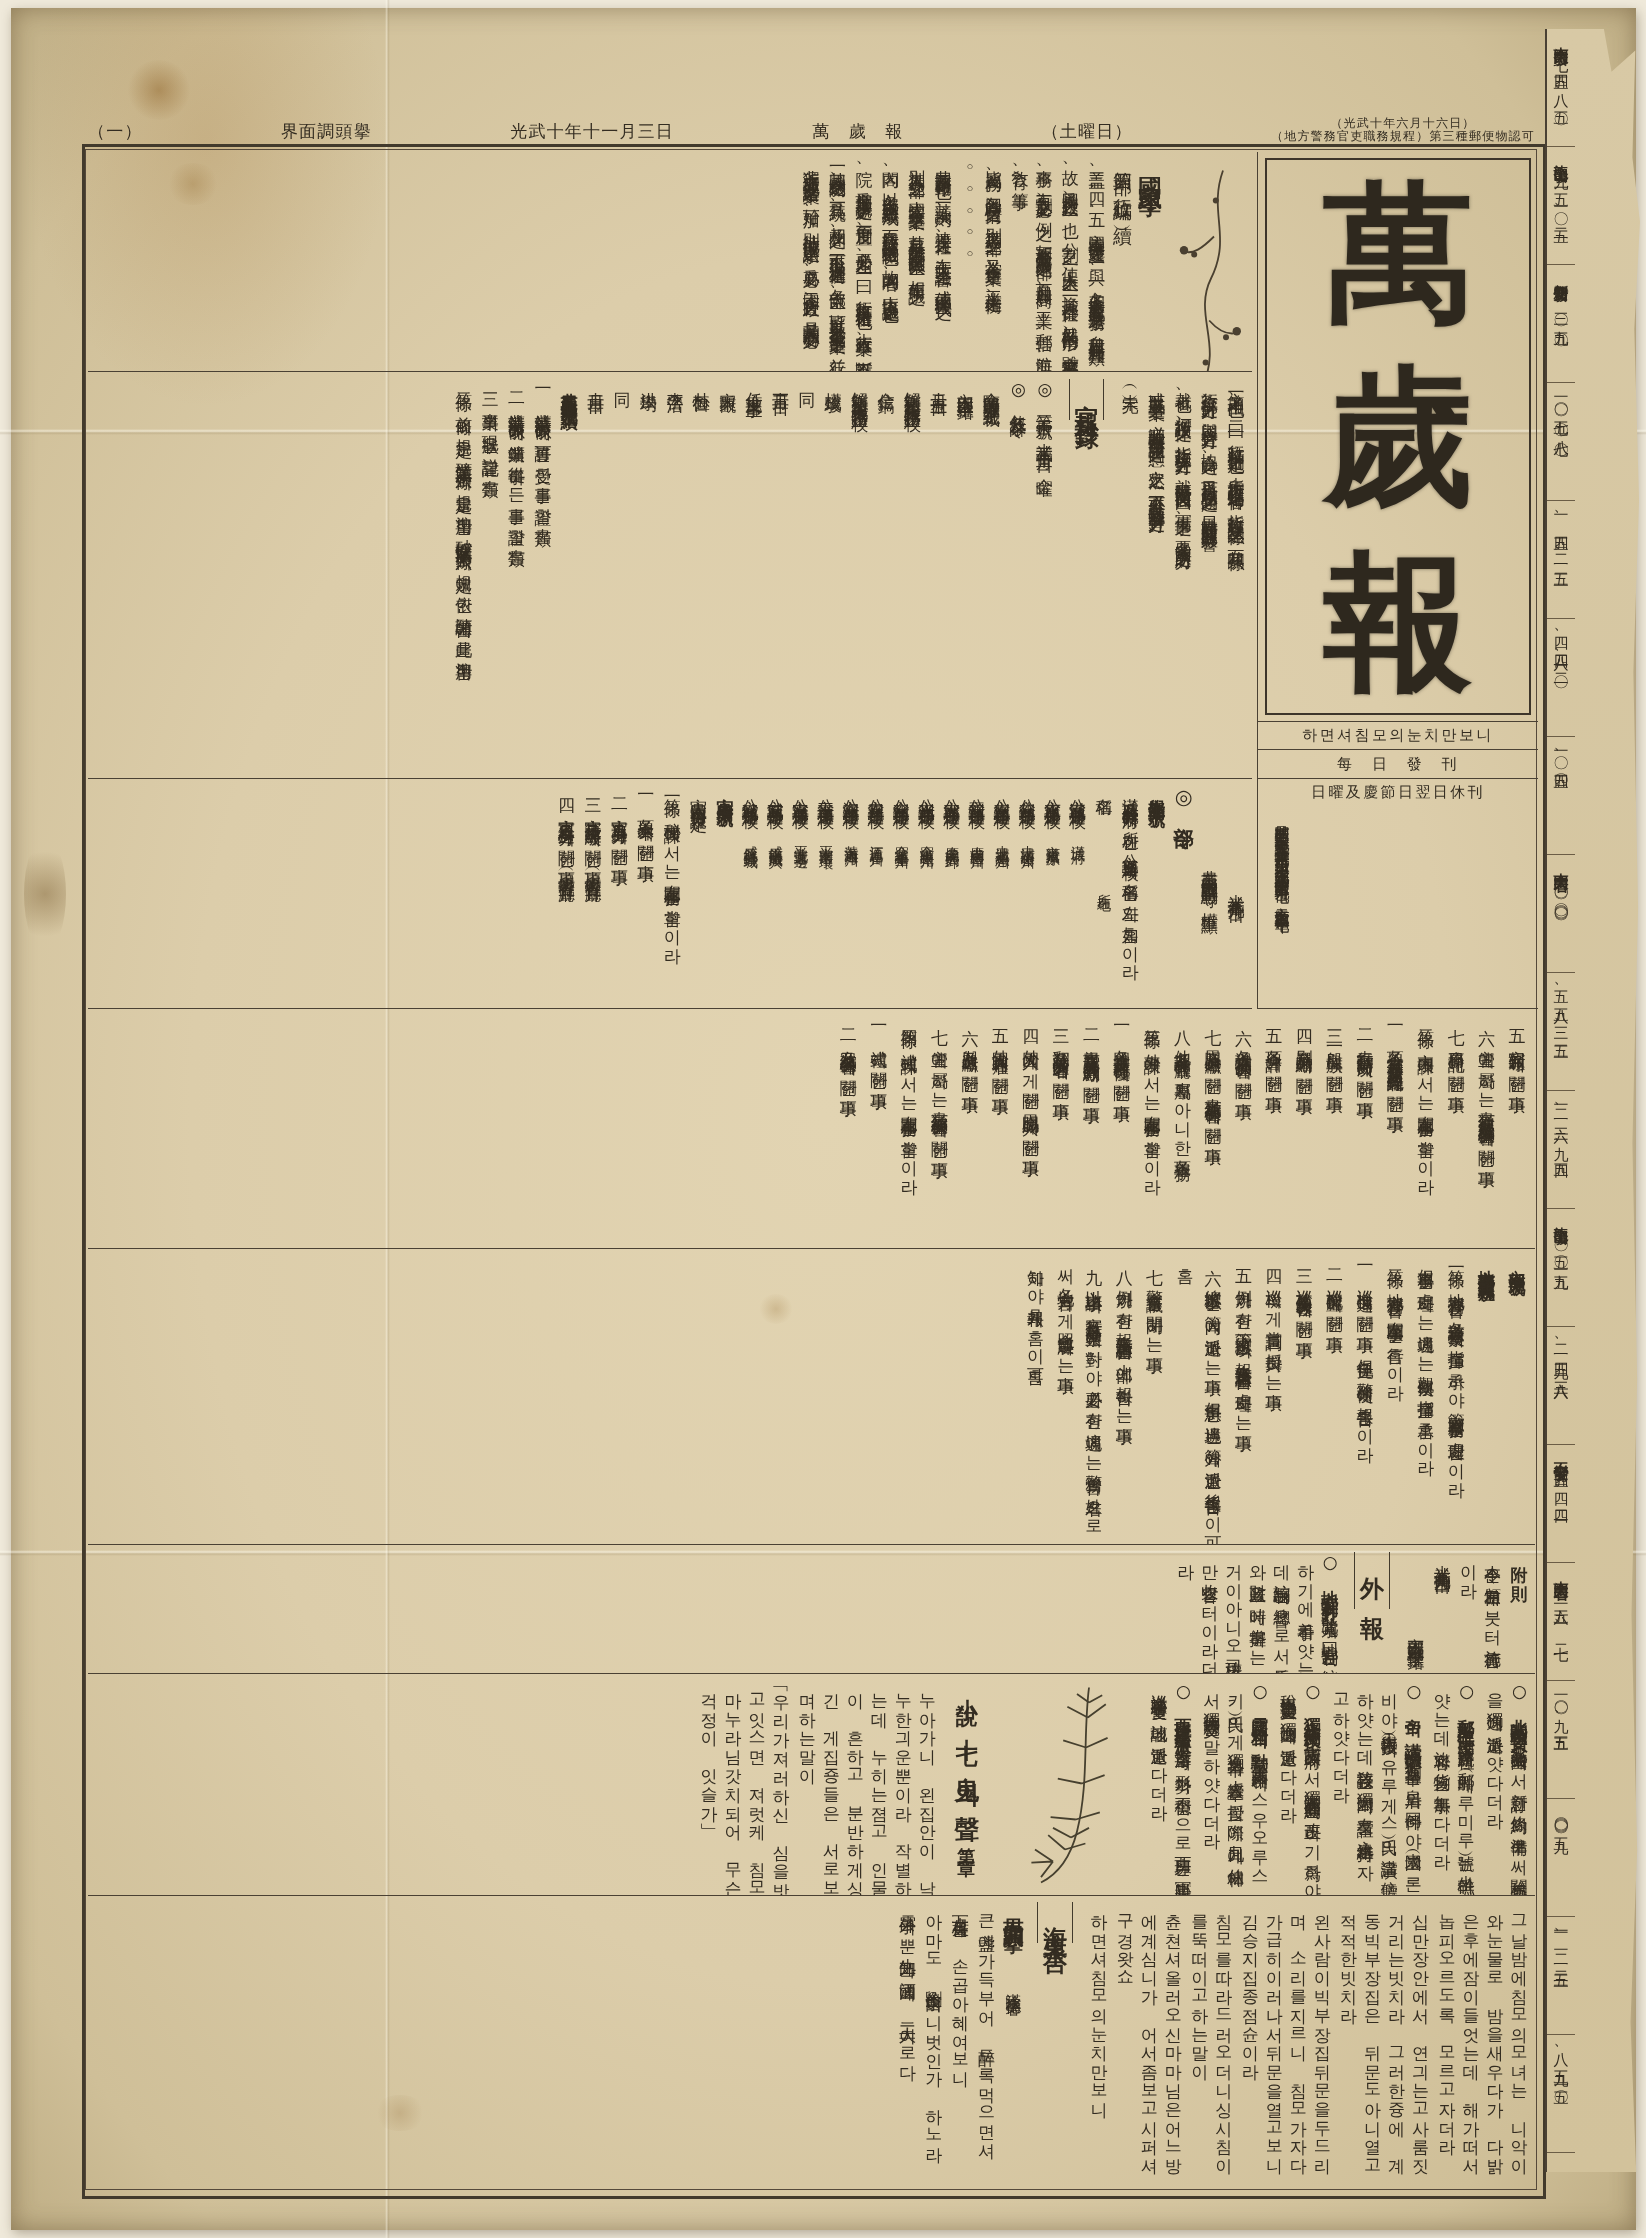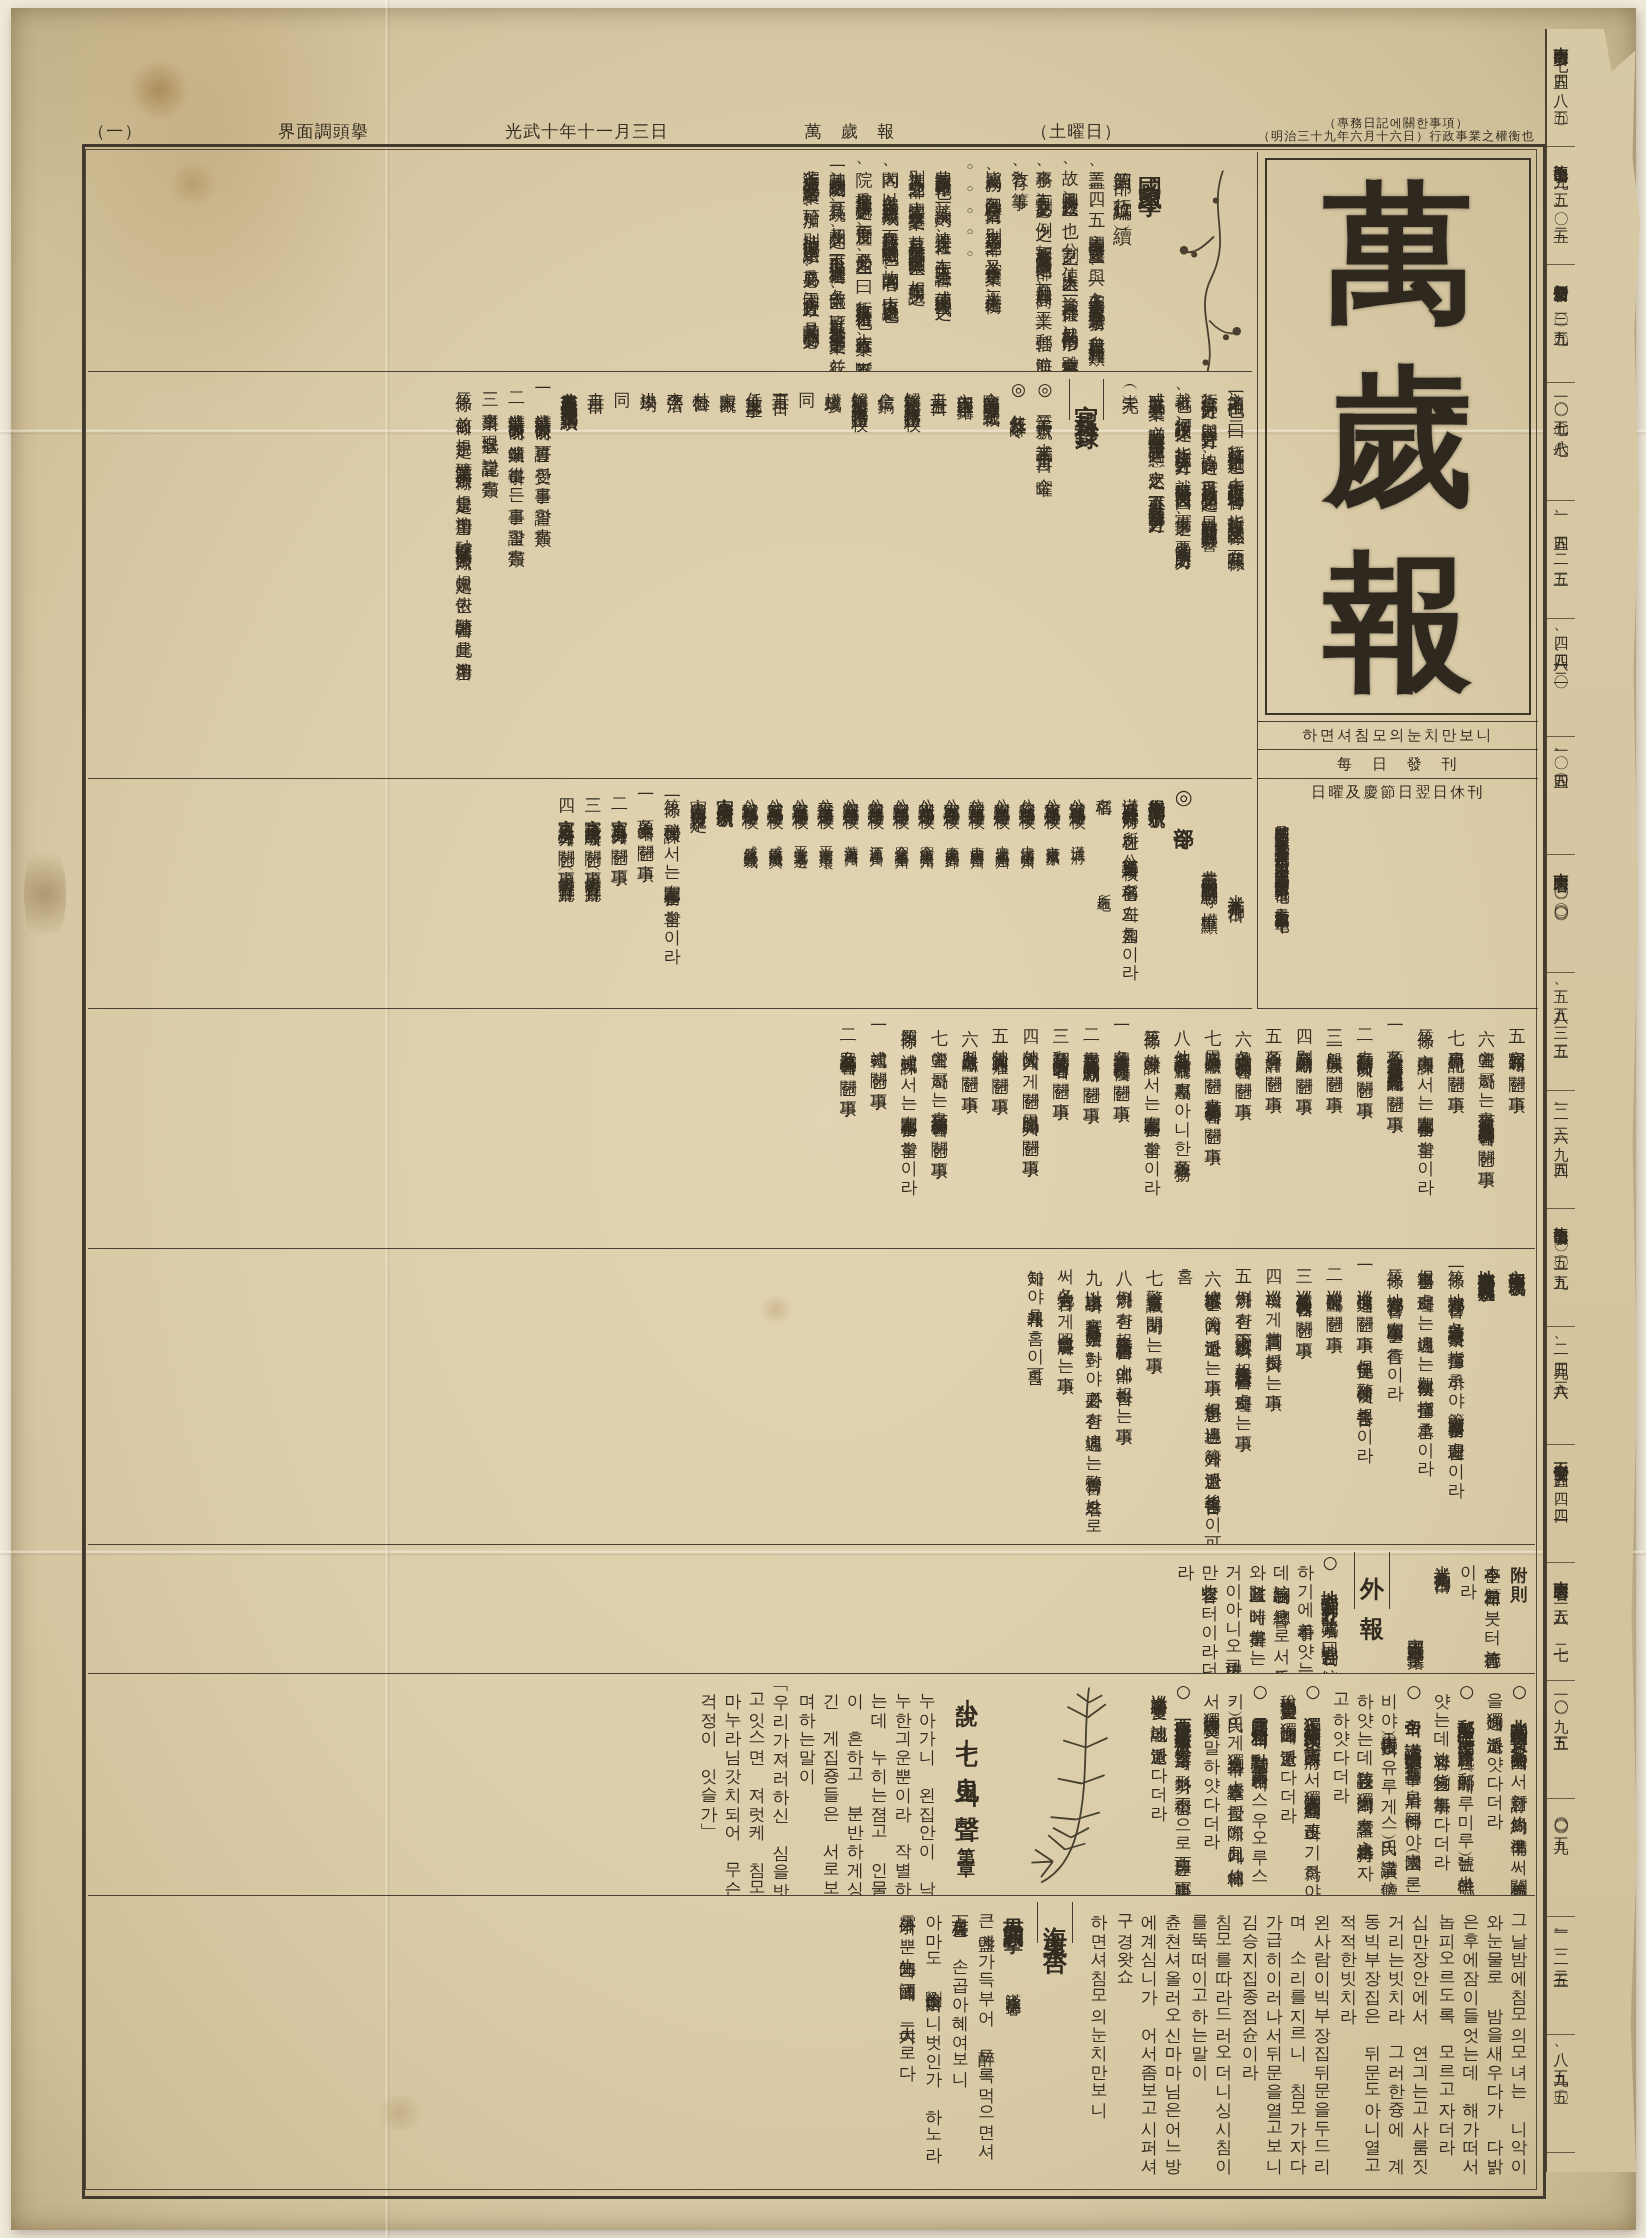--- a/index.html
+++ b/index.html
@@ -113,22 +113,22 @@
 <div class="crease-h" style="top:1550px"></div>
 <div class="crease-v" style="left:385px"></div>
 <div class="stain s1"></div>
 <div class="stain s2"></div>
 <div class="stain s3"></div>
 <div class="stain s4"></div>
 <div class="stain s5"></div>
 
 <div class="tophead">
   <div class="sm">
-    <div>（專務日記에關한事項）</div>
-    <div>（明治三十九年六月十六日）行政事業之權衡也</div>
+    <div>（光武十年六月十六日）</div>
+    <div>（地方警務官吏職務規程）第三種郵便物認可</div>
   </div>
   <span>（土曜日）</span>
   <span>萬　歲　報</span>
   <span>光武十年十一月三日</span>
   <span>界面調頭擧</span>
   <span>（一）</span>
 </div>
 
 <div class="frame"></div>
 <div class="frame-inner"></div>

